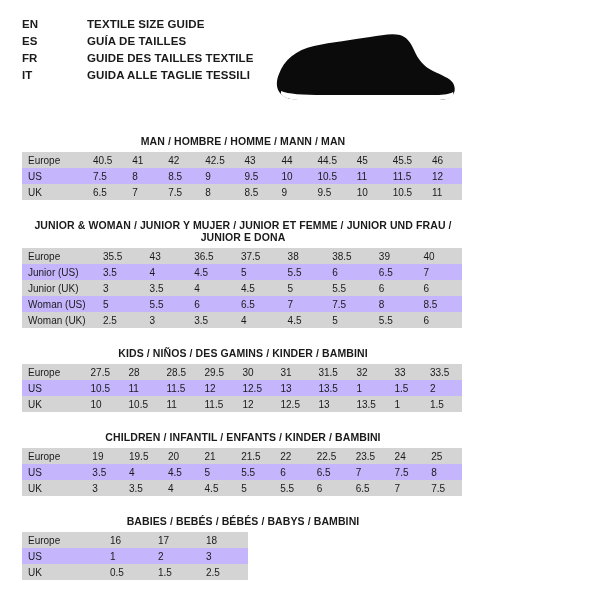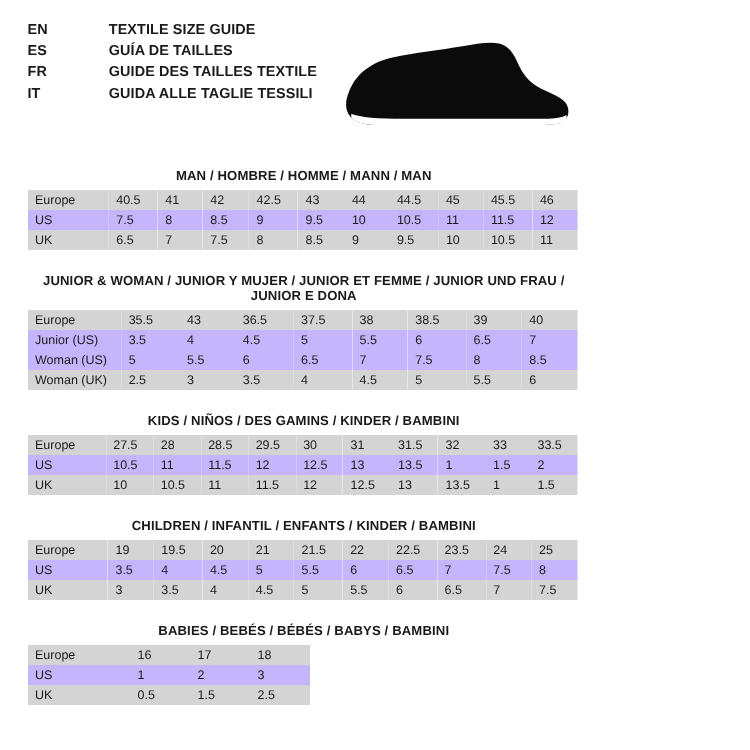--- a/index.html
+++ b/index.html
@@ -227,20 +227,31 @@
           <td class="rowlabel">Junior (US)</td>
           <td>3.5</td>
           <td>4</td>
           <td>4.5</td>
           <td>5</td>
           <td>5.5</td>
           <td>6</td>
           <td>6.5</td>
           <td>7</td>
         </tr>
+        <tr class="shaded">
+          <td class="rowlabel">Junior (UK)</td>
+          <td>3</td>
+          <td>3.5</td>
+          <td>4</td>
+          <td>4.5</td>
+          <td>5</td>
+          <td>5.5</td>
+          <td>6</td>
+          <td>6</td>
+        </tr>
         <tr class="plain">
           <td class="rowlabel">Woman (US)</td>
           <td>5</td>
           <td>5.5</td>
           <td>6</td>
           <td>6.5</td>
           <td>7</td>
           <td>7.5</td>
           <td>8</td>
           <td>8.5</td>

